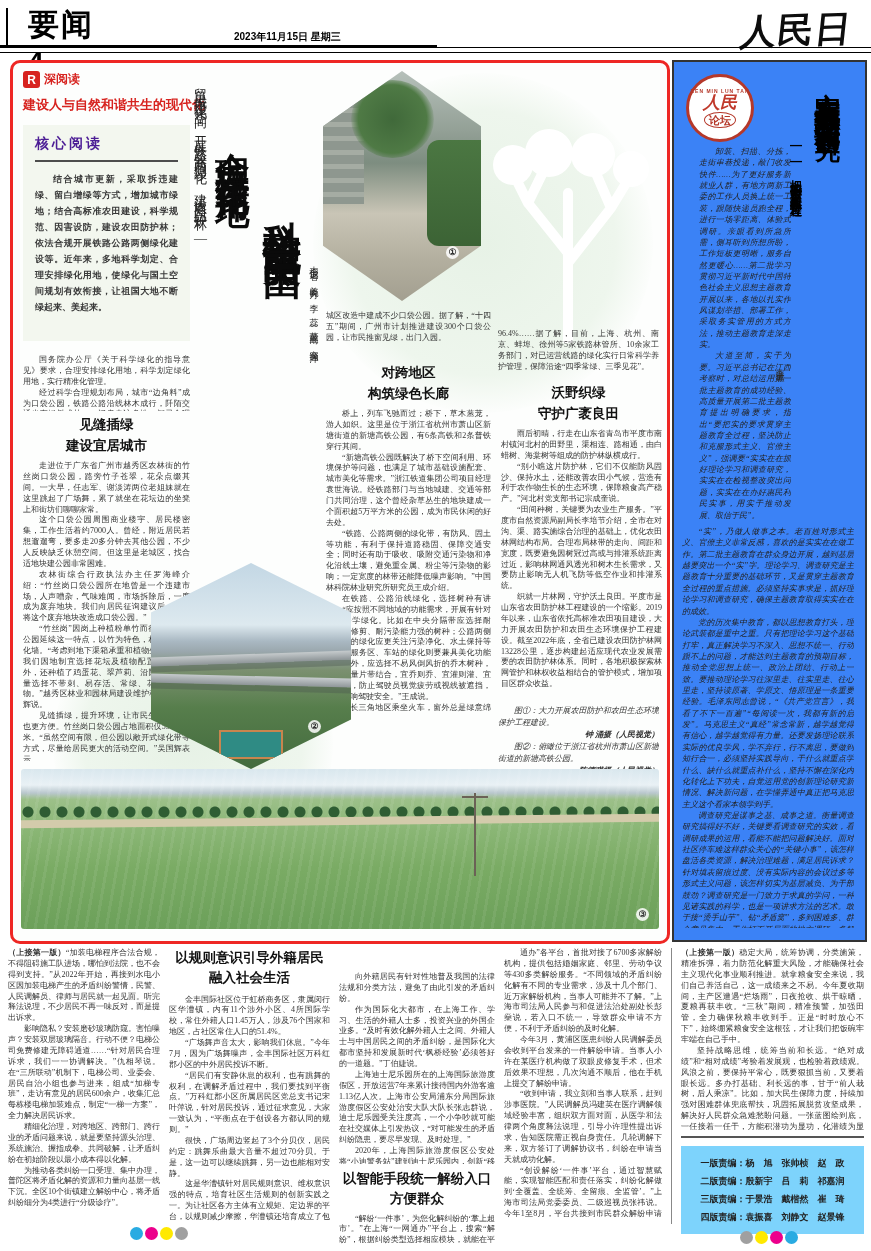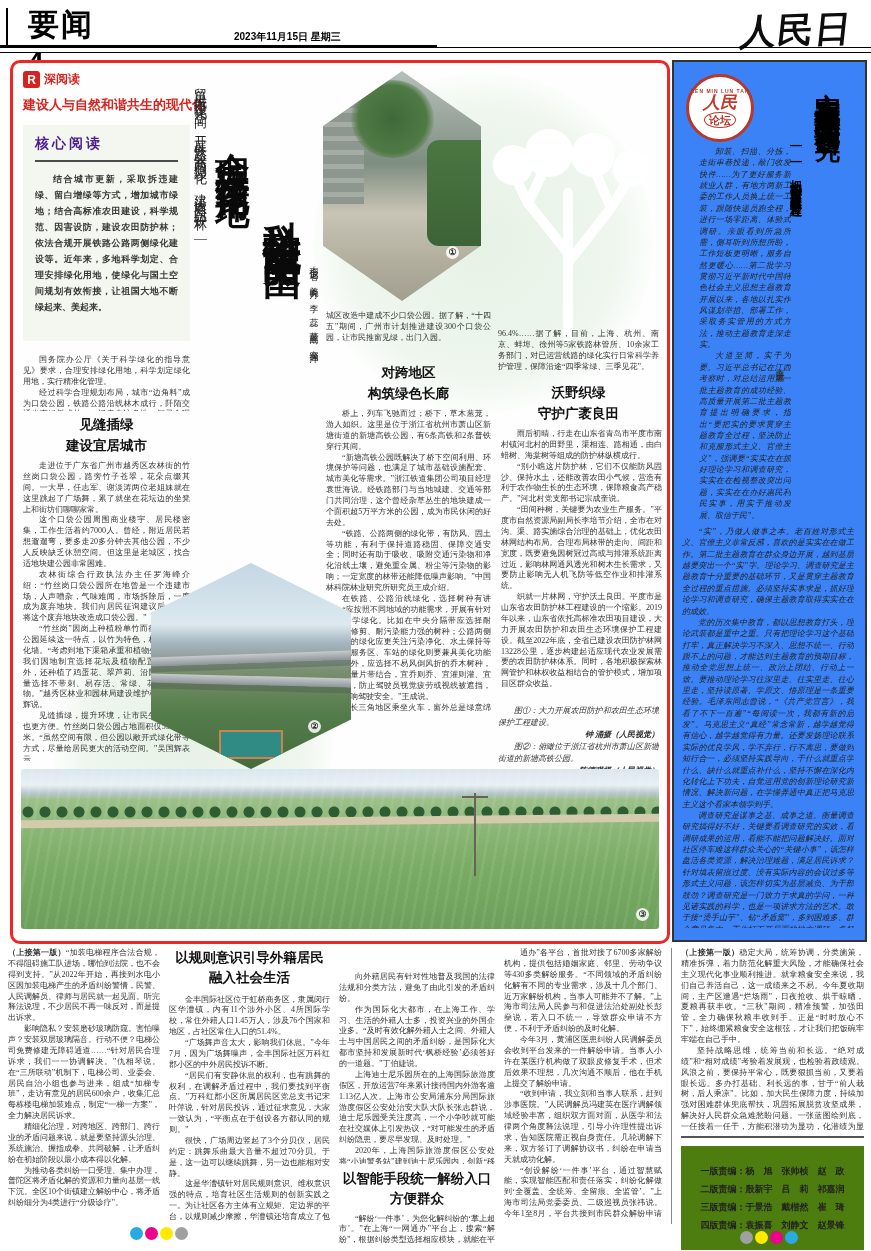--- a/index.html
+++ b/index.html
@@ -51,21 +51,21 @@
   .logo-sub{font-size:11px;font-weight:900;color:#b5382a;border:1.5px solid #b5382a;border-radius:50%;
             padding:0 4px;line-height:1.3;margin-top:1px;}
   .forum-title{font-size:26px;font-weight:900;color:#000;letter-spacing:3px;}
   .forum-sub{font-size:12px;font-weight:900;color:#000;letter-spacing:2px;}
   .forum-author{font-size:9px;color:#333;letter-spacing:2px;}
   .forum-t{font-size:8px;line-height:1.42;text-align:justify;overflow:hidden;font-style:italic;color:#222;}
   .forum-t p{margin:0;text-indent:2em;}
   
   .bot-head{font-size:13.5px;font-weight:900;color:#111;text-align:center;line-height:1.5;}
   .col5{border-left:1px solid #888;}
-  .ed-box{background:#4d7c0f;padding:16px 4px;}
+  .ed-box{background:#7dd3fc;padding:8px 4px;}
   .ed-line{font-size:9px;font-weight:bold;text-align:center;line-height:2;color:#222;
            font-family:"Liberation Sans","DejaVu Sans",sans-serif;}
   .dot{width:13px;height:13px;border-radius:50%;display:inline-block;margin-right:2px;}
   
   .photo1{background:linear-gradient(180deg,#b6c0ba 0%,#93a096 26%,#7d8d80 40%,#c9c5b6 62%,#b3af9f 82%,#a39f90 100%);}
   .p1-tree{position:absolute;left:18%;top:4%;width:52%;height:34%;border-radius:50%;
            background:radial-gradient(circle,#40693a 0%,#4f7a45 60%,rgba(79,122,69,0) 75%);}
   .p1-hedge{position:absolute;right:0;top:30%;width:34%;height:46%;border-radius:12px 0 0 12px;
             background:linear-gradient(180deg,#4b7742,#3c6335);}
   .p1-bldg{position:absolute;left:0;top:6%;width:26%;height:52%;

